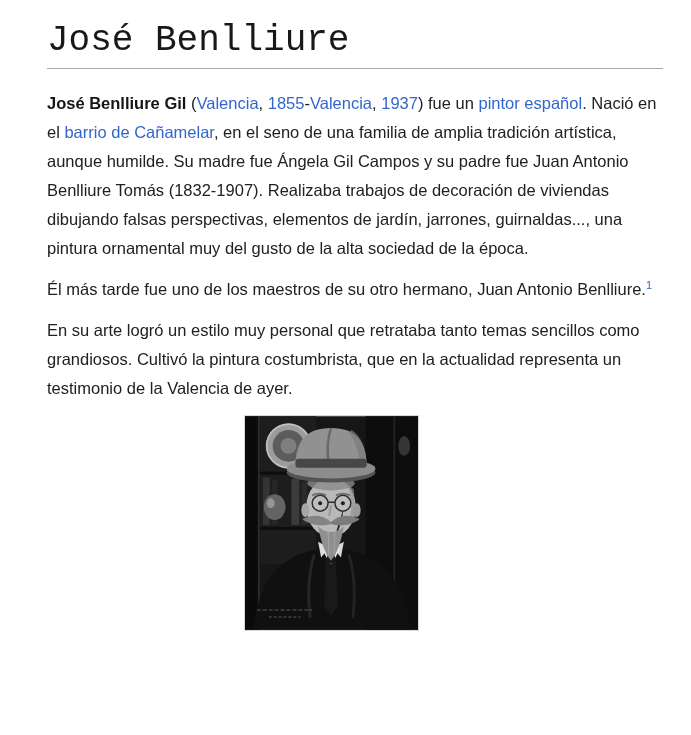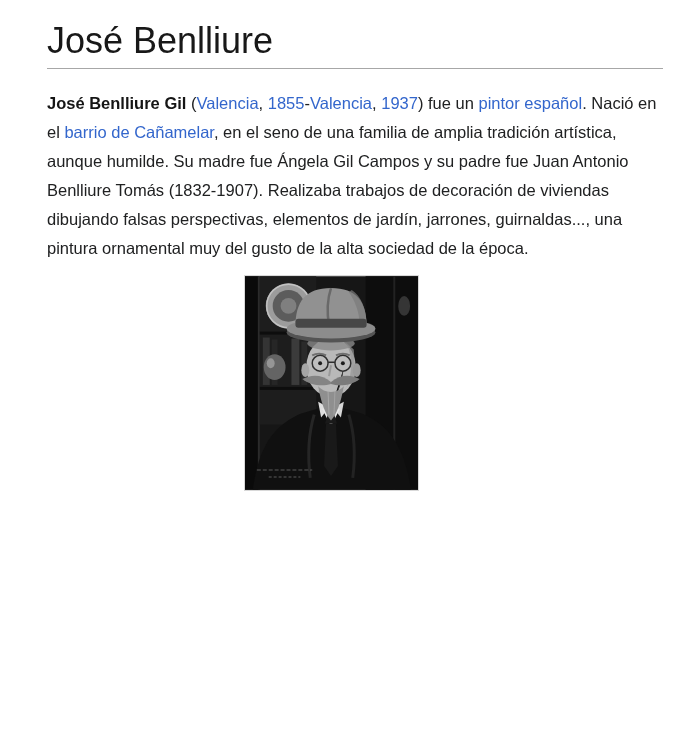--- a/index.html
+++ b/index.html
@@ -13,21 +13,21 @@
     overflow: hidden;
     font-family: "Liberation Sans", "DejaVu Sans", sans-serif;
     color: #202122;
   }
   .content {
     padding: 20px 28px 0 47px;
   }
   h1.page-title {
     margin: 0;
     padding-bottom: 7px;
-    font-family: Liberation Sans, sans-serif;
+    font-family: Liberation Mono, monospace;
     font-weight: normal;
     font-size: 36px;
     line-height: 1.15;
     color: #181818;
   }
   .title-rule {
     height: 0;
     border-bottom: 1px solid #a7a7a7;
     margin: 0;
   }
@@ -72,20 +72,22 @@
 <body>
 
 <div class="content">
 
   <h1 class="page-title">José Benlliure</h1>
 
   <div class="title-rule"></div>
 
   <div class="article">
       <p class="para"><b>José Benlliure Gil</b> (<a class="wlink" href="#">Valencia</a>, <a class="wlink" href="#">1855</a>-<a class="wlink" href="#">Valencia</a>, <a class="wlink" href="#">1937</a>) fue un <a class="wlink" href="#">pintor</a> <a class="wlink" href="#">español</a>. Nació en el <a class="wlink" href="#">barrio de Cañamelar</a>, en el seno de una familia de amplia tradición artística, aunque humilde. Su madre fue Ángela Gil Campos y su padre fue Juan Antonio Benlliure Tomás (1832-1907). Realizaba trabajos de decoración de viviendas dibujando falsas perspectivas, elementos de jardín, jarrones, guirnaldas..., una pintura ornamental muy del gusto de la alta sociedad de la época.</p>
+      <p class="para">Él más tarde fue uno de los maestros de su otro hermano, Juan Antonio Benlliure.<sup class="ref"><a class="wlink" href="#">1</a></sup></p>
+      <p class="para">En su arte logró un estilo muy personal que retrataba tanto temas sencillos como grandiosos. Cultivó la pintura costumbrista, que en la actualidad representa un testimonio de la Valencia de ayer.</p>
     </div>
 
   <figure class="portrait-figure">
 
     <svg viewBox="0 0 175 216" xmlns="http://www.w3.org/2000/svg" role="img">
 
       <rect x="0" y="0" width="175" height="216" fill="#161616"></rect>
 
       <rect x="0" y="0" width="14" height="216" fill="#0a0a0a"></rect>
       <rect x="13" y="0" width="2" height="216" fill="#2b2b2b"></rect>

